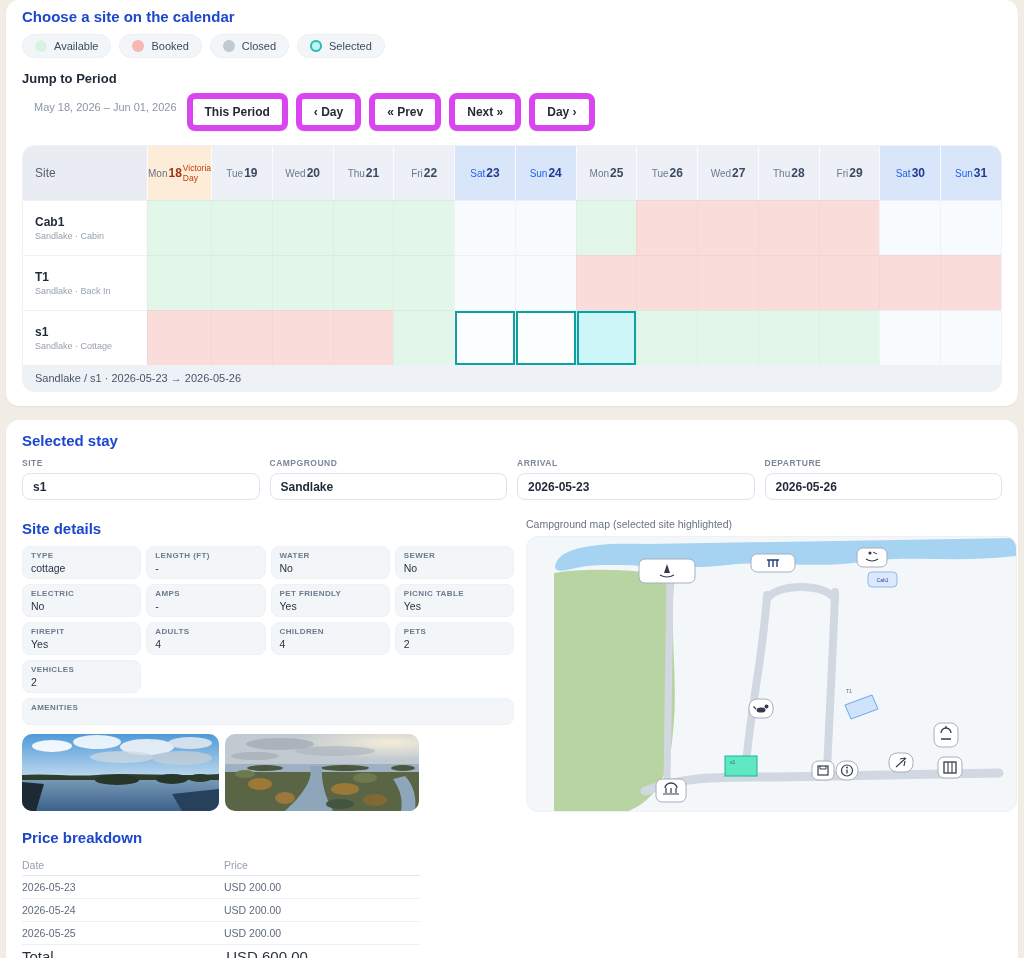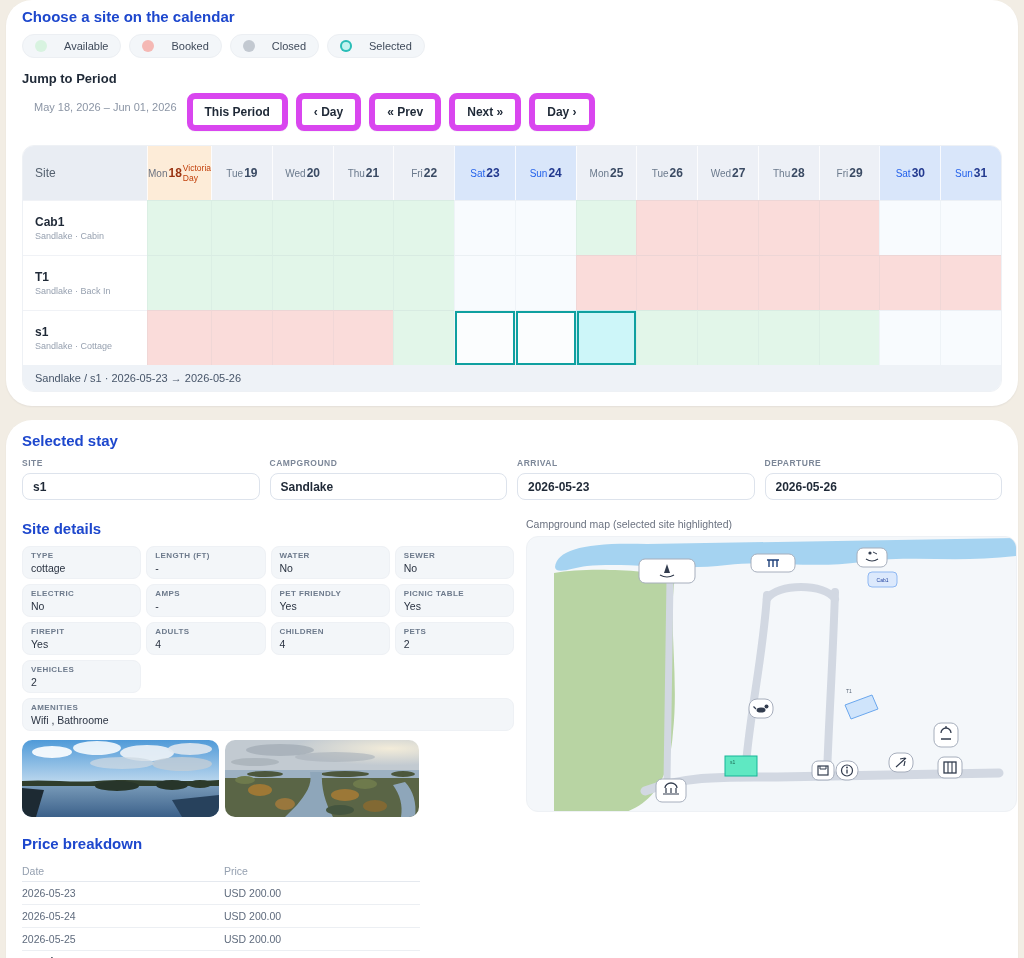--- a/index.html
+++ b/index.html
@@ -4,30 +4,30 @@
 <style>
   * { box-sizing: border-box; }
   html,body { margin:0; padding:0; }
   body {
     width:1024px; height:958px; overflow:hidden;
     background:#f2ede4;
     font-family:"Liberation Sans", sans-serif;
     color:#1f2937;
   }
   .card {
-    background:#fff; border-radius:26px; margin:0 6px;
+    background:#fff; border-radius:13px; margin:0 6px;
     padding:8px 16px 14px; box-shadow:0 1px 2px rgba(16,24,40,.06);
   }
   #card-cal { margin-bottom:14px; padding-top:4px; }
   #card-stay { min-height:578px; }
   .sec-title { font-size:15px; font-weight:bold; color:#1d47cd; margin:4px 0 9px; }
 
   
   .chips { display:flex; gap:8px; }
-  .chip { display:inline-flex; align-items:center; gap:17px; background:#f3f6f9;
+  .chip { display:inline-flex; align-items:center; gap:7px; background:#f3f6f9;
           border:1px solid #eceff3; border-radius:999px; padding:5px 12px;
           font-size:11px; color:#3f4a5a; }
   .chip .dot { width:12px; height:12px; border-radius:50%; }
 
   
   .jump-label { font-size:13px; font-weight:bold; color:#1f2937; margin:13px 0 7px; }
   .controls { display:flex; align-items:center; }
   .controls select { width:195px; height:27px; border:1px solid #d8dee8; border-radius:6px;
           font-size:12px; color:#1f2937; padding:0 8px; background:#fff;
           font-family:"Liberation Sans",sans-serif; }
@@ -308,21 +308,20 @@
           <div class="d-cell">
             <div class="d-label">PETS</div>
             <div class="d-value">2</div>
           </div>
           <div class="d-cell">
             <div class="d-label">VEHICLES</div>
             <div class="d-value">2</div>
           </div>
           <div class="d-cell wide">
             <div class="d-label">AMENITIES</div>
-            <div class="d-value">Wifi , Bathroome</div>
           </div>
         </div>
 
       <div class="photos">
         <div class="photo">
           <svg width="197" height="77" viewBox="0 0 197 77" xmlns="http://www.w3.org/2000/svg">
             <defs>
               <linearGradient id="sky1" x1="0" y1="0" x2="0" y2="1">
                 <stop offset="0" stop-color="#4f9ad8"></stop>
                   <stop offset="1" stop-color="#cfe2f1"></stop>

